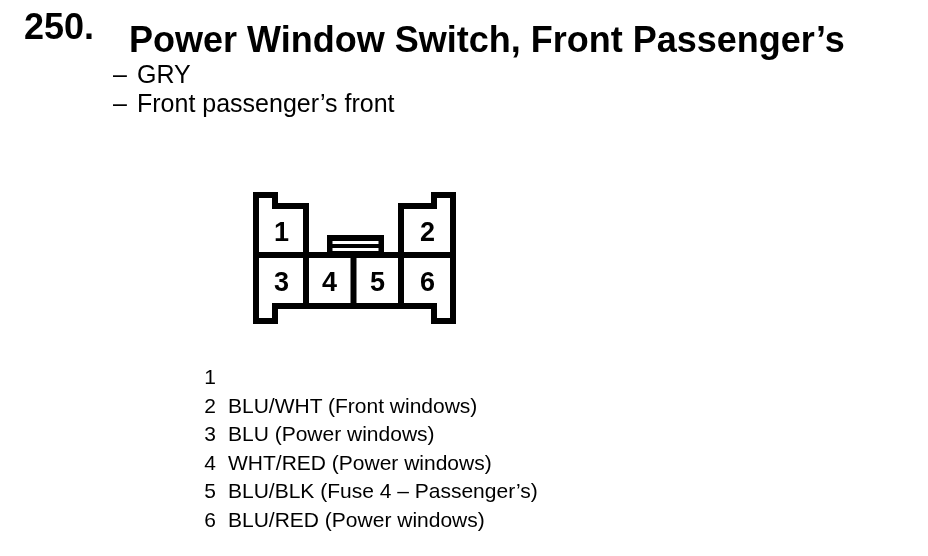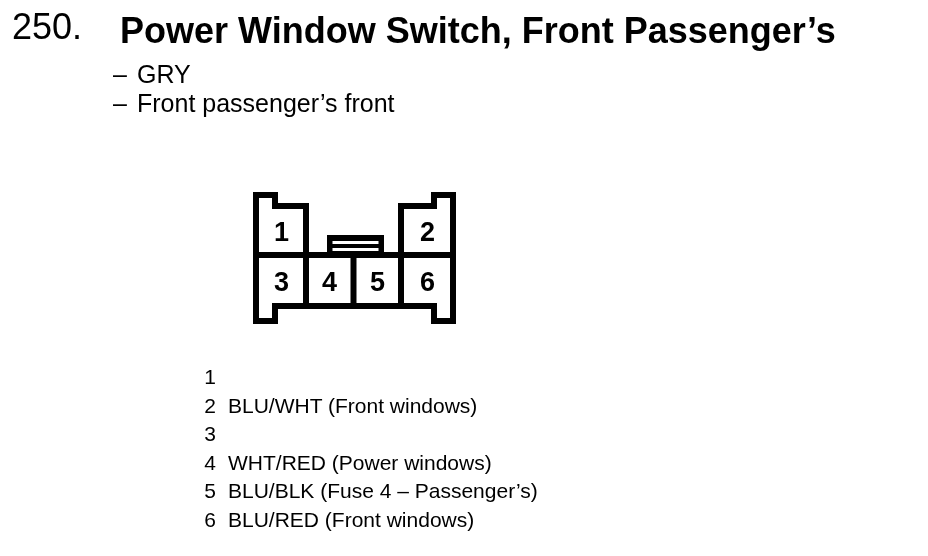--- a/index.html
+++ b/index.html
@@ -17,32 +17,32 @@
   }
   .header {
     position: absolute;
     top: 7px;
     left: 0;
     width: 928px;
     height: 44px;
   }
   .section-number {
     position: absolute;
-    left: 12px;
+    left: 24px;
     top: 0;
     font-size: 36px;
-    font-weight: normal;
+    font-weight: bold;
     line-height: 40px;
     white-space: nowrap;
   }
   .page-title {
     position: absolute;
     left: 116px;
     top: 0;
-    margin: 4px;
+    margin: 13px;
     font-size: 36px;
     font-weight: bold;
     line-height: 40px;
     white-space: nowrap;
   }
   .details {
     position: absolute;
     left: 113px;
     top: 60px;
     margin: 0;
@@ -135,26 +135,27 @@
 <div class="pin-list">
   <div class="pin-row">
     <span class="pin-num">1</span>
   </div>
   <div class="pin-row">
     <span class="pin-num">2</span>
     <span class="pin-desc">BLU/WHT (Front windows)</span>
   </div>
   <div class="pin-row">
     <span class="pin-num">3</span>
+    <span class="pin-desc">BLU (Power windows)</span>
   </div>
   <div class="pin-row">
     <span class="pin-num">4</span>
     <span class="pin-desc">WHT/RED (Power windows)</span>
   </div>
   <div class="pin-row">
     <span class="pin-num">5</span>
     <span class="pin-desc">BLU/BLK (Fuse 4 – Passenger’s)</span>
   </div>
   <div class="pin-row">
     <span class="pin-num">6</span>
-    <span class="pin-desc">BLU/RED (Front windows)</span>
+    <span class="pin-desc">BLU/RED (Power windows)</span>
   </div>
 </div>
 
 </body></html>

